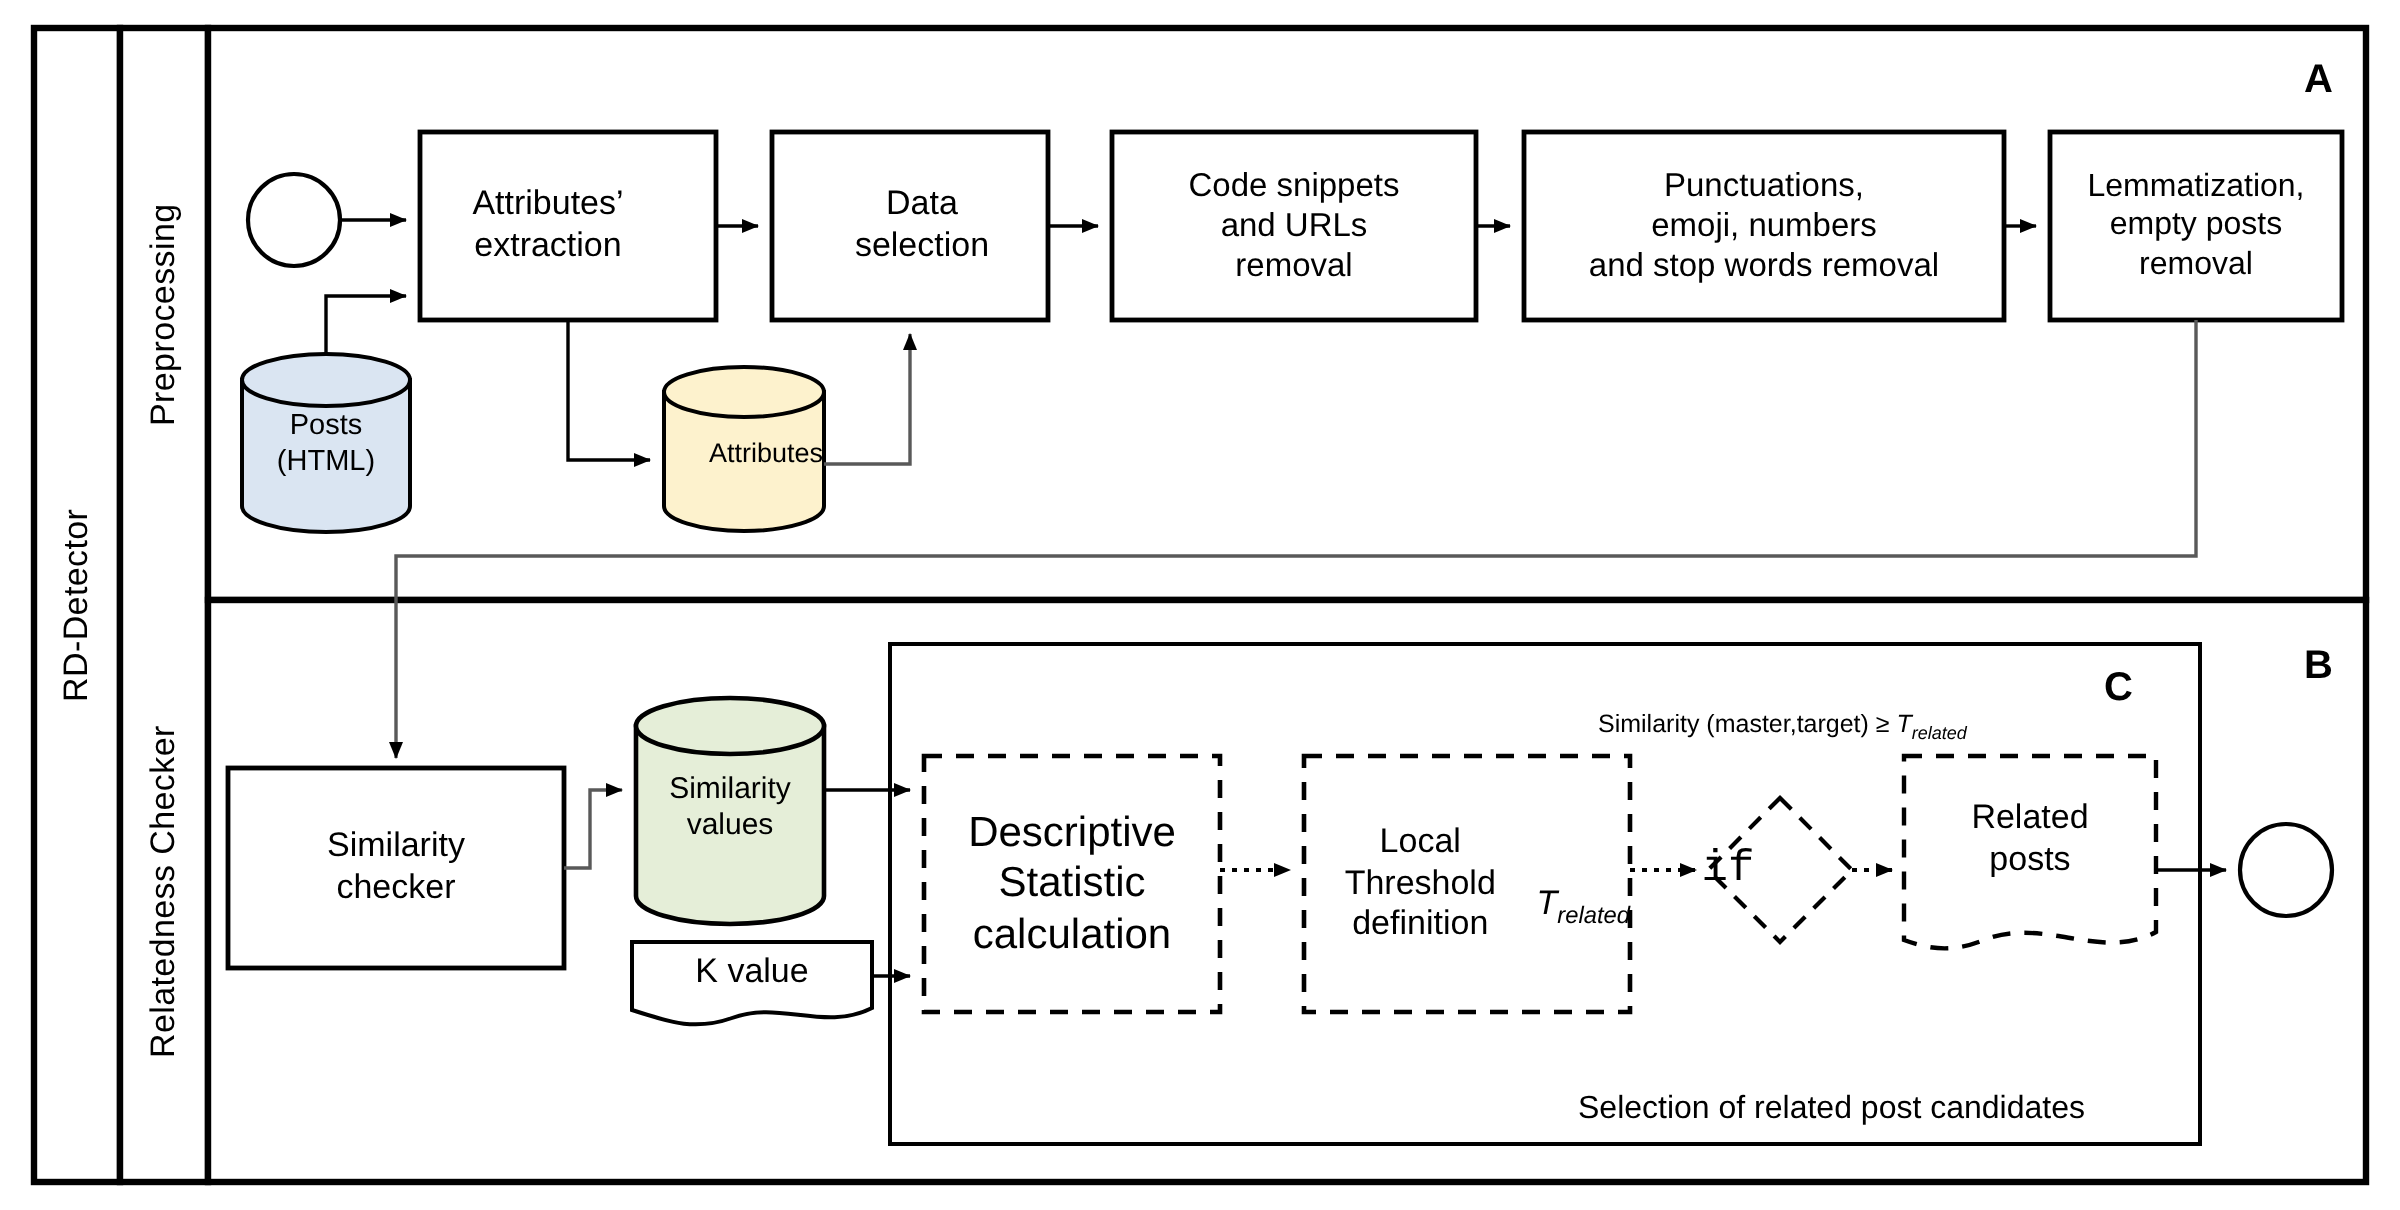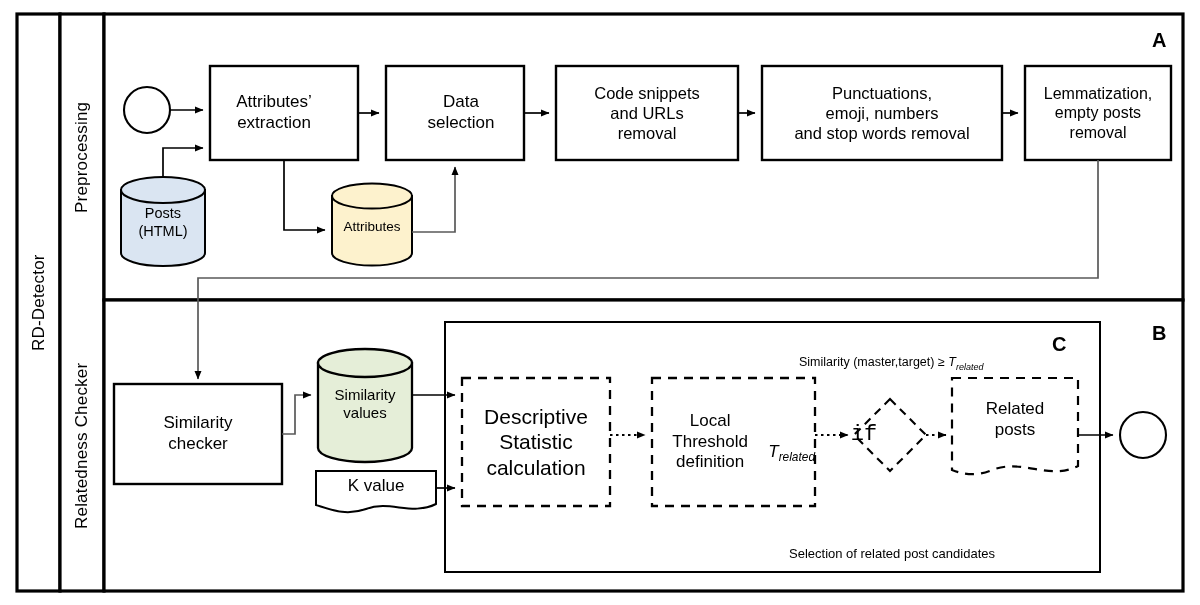--- a/index.html
+++ b/index.html
@@ -66,21 +66,21 @@
     font-style: italic;
   }
   .sub-italic {
     font-style: italic;
   }
   .sub-italic sub {
     font-size: 70%;
   }
   .caption {
     position: absolute;
-    font-size: 13px;
+    font-size: 16px;
     white-space: nowrap;
   }
 </style>
 </head>
 <body>
 
 <div id="stage">
 
   <svg class="layer" viewBox="0 0 1200 605">
     <defs>
@@ -215,21 +215,21 @@
 emoji, numbers
 and stop words removal</div>
 
   <div class="node-label" style="left:1025px; top:66px; width:146px; height:94px; font-size:16px;">Lemmatization,
 empty posts
 removal</div>
 
   <div class="node-label" style="left:121px; top:192px; width:84px; height:62px; font-size:14.5px;">Posts
 (HTML)</div>
 
-  <div class="node-label" style="left:332px; top:200px; width:80px; height:54px; font-size:13.5px;">Attributes</div>
+  <div class="node-label" style="left:332px; top:200px; width:80px; height:54px; font-size:13.5px;padding-left:11px;">Attributes</div>
 
   <div class="node-label" style="left:114px; top:384px; width:168px; height:100px; font-size:17px;">Similarity
 checker</div>
 
   <div class="node-label" style="left:318px; top:366px; width:94px; height:76px; font-size:15px;">Similarity
 values</div>
 
   <div class="node-label" style="left:316px; top:469px; width:120px; height:34px; font-size:17px;">K value</div>
 
   <div class="node-label" style="left:462px; top:378px; width:148px; height:128px; font-size:21px;">Descriptive

